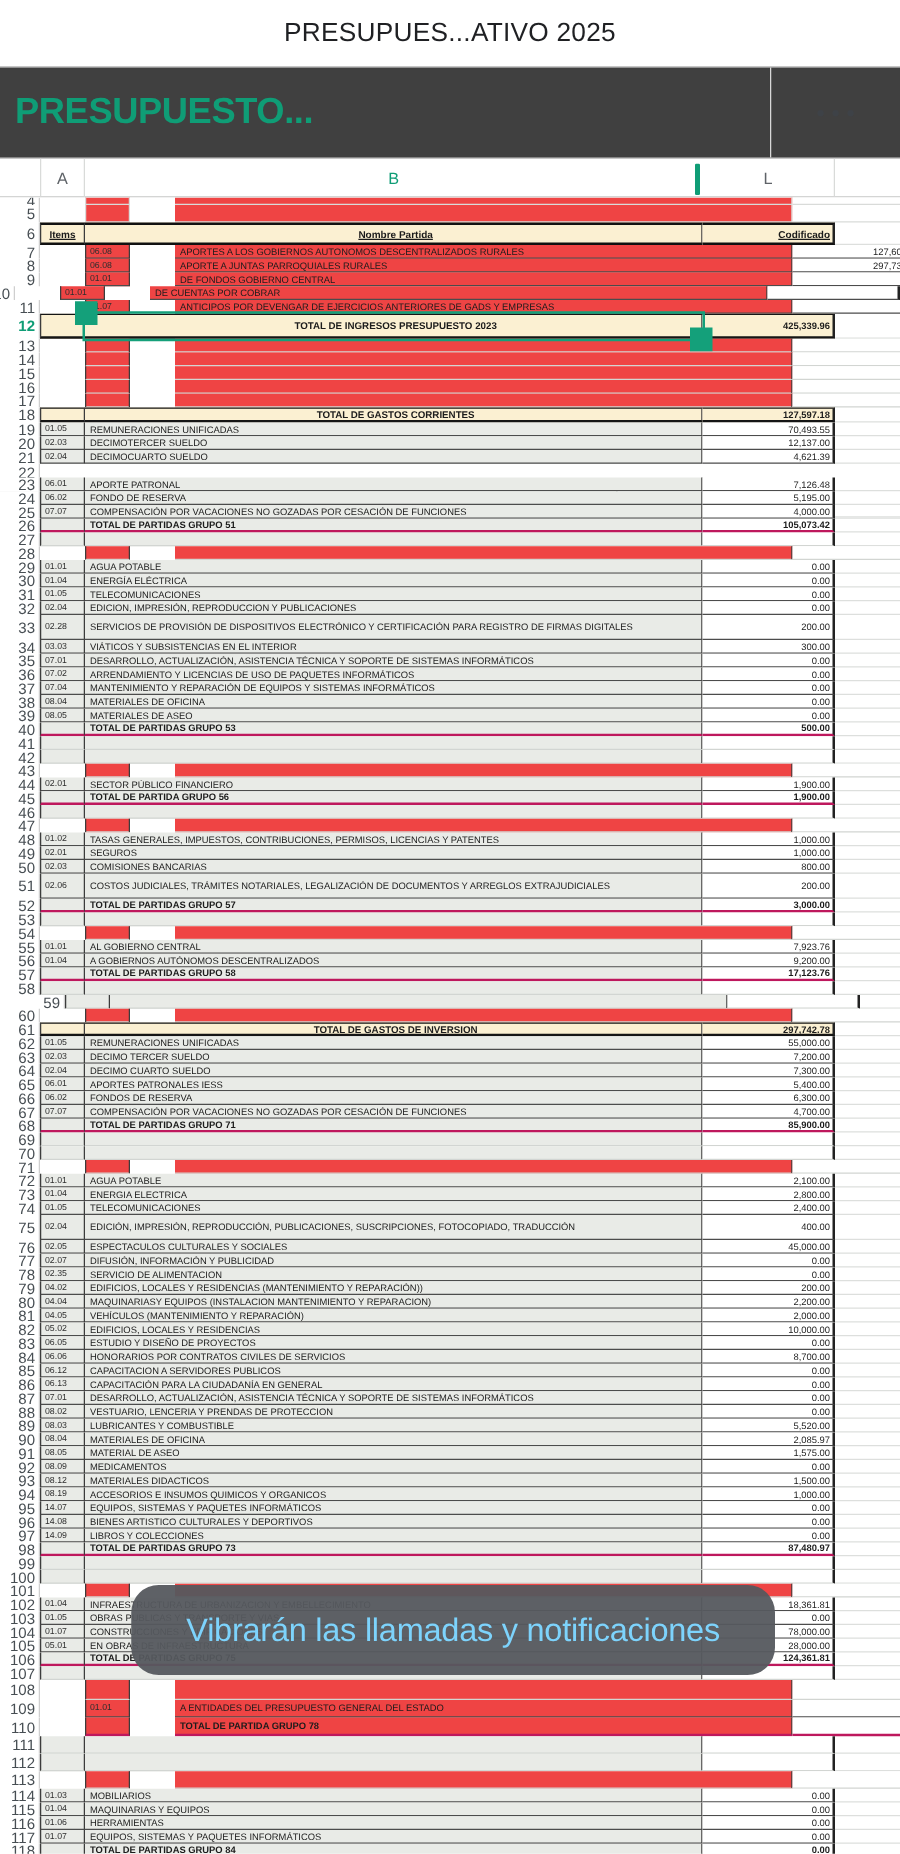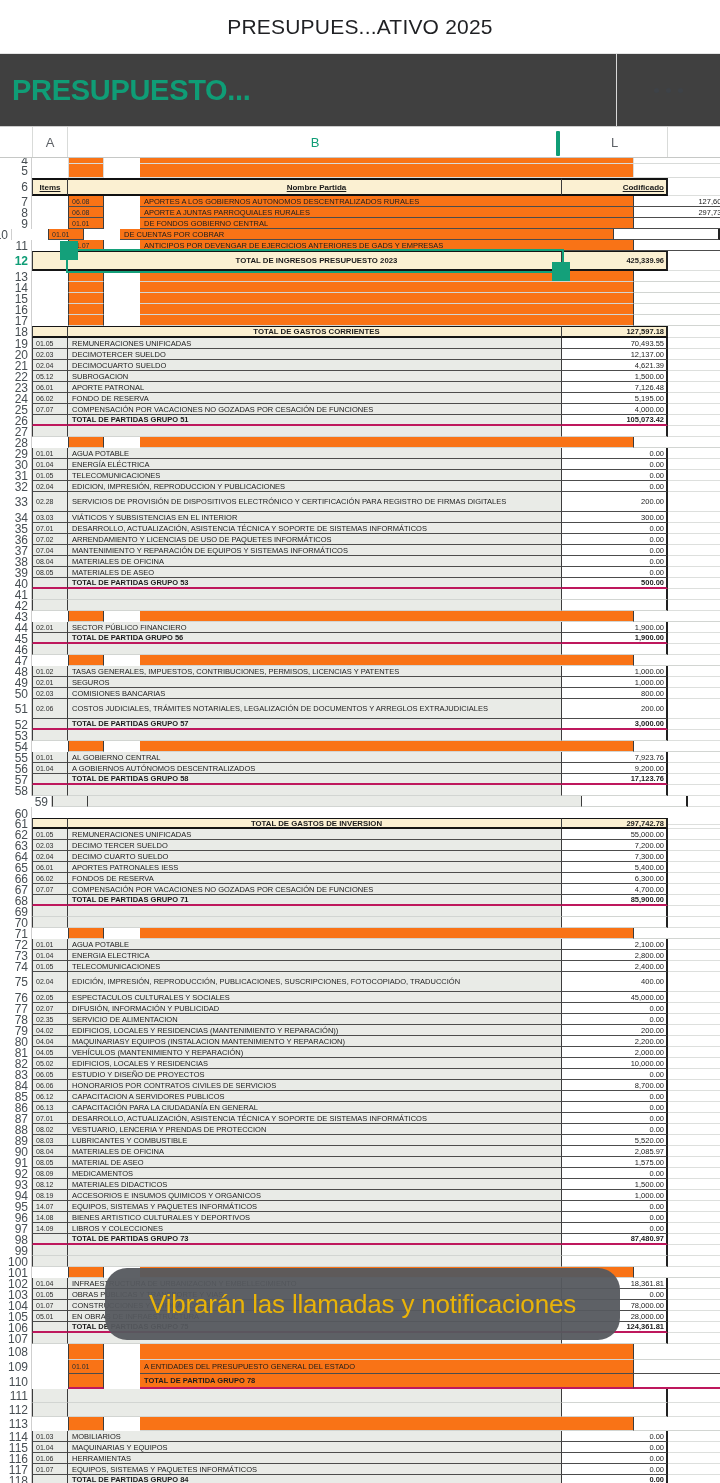--- a/index.html
+++ b/index.html
@@ -42,21 +42,21 @@
       font-size:7px;color:#2e2e2e;padding-left:3px;white-space:nowrap;}
   .cb{width:494px;flex:none;display:flex;align-items:center;overflow:hidden;
       border-right:1px solid #3c3c3c;font-size:7.5px;color:#1c1c1c;
       padding-left:4px;white-space:nowrap;}
   .cl{width:106px;flex:none;display:flex;align-items:center;justify-content:flex-end;
       overflow:hidden;border-right:2px solid #222;font-size:7.5px;color:#1c1c1c;
       padding-right:2px;white-space:nowrap;background:#fff;}
   .cm{flex:1;border-bottom:1px solid #dddfdd;}
 
   
-  .bg-w .ca,.bg-w .cb{background:#f97316;margin-left:36px;}
+  .bg-w .ca,.bg-w .cb{background:#ef4444;margin-left:36px;}
   .bg-g .ca,.bg-g .cb{background:#e9ebe7;}
   .bg-c .ca,.bg-c .cb,.bg-c .cl{background:#fbf0d2;}
 
   
   .t-p .ca,.t-p .cb,.t-p .cl{border-color:#d9dbd9;border-bottom:1px solid #d9dbd9;}
   .t-e .ca,.t-e .cb,.t-e .cl{border-bottom:1px solid #d2d5d2;}
   .t-i .ca,.t-i .cb,.t-i .cl{border-bottom:1px solid #4c4c4c;}
   .t-g .ca,.t-g .cb,.t-g .cl{border-bottom:2px solid #be185d;}
   .t-g .cb,.t-g .cl{font-weight:700;}
   .t-s .ca,.t-s .cb,.t-s .cl{border-top:1px solid #151515;border-bottom:2px solid #151515;}
@@ -71,21 +71,21 @@
   .selbox{position:absolute;left:66px;top:249px;width:498px;height:24px;
           border:2px solid #14a07a;pointer-events:none;z-index:5;}
   .handle{position:absolute;width:18px;height:19px;background:#14a07a;z-index:6;}
   .handle.tl{left:60px;top:241px;}
   .handle.br{left:552px;top:262px;}
 
   
   .toast{position:absolute;left:105px;top:1268px;width:515px;height:72px;z-index:10;
          background:rgba(85,88,94,.95);border-radius:22px;display:flex;
          align-items:center;justify-content:center;}
-  .toast span{color:#eab308;font-size:26px;letter-spacing:-.2px;white-space:nowrap;}
+  .toast span{color:#7dd3fc;font-size:26px;letter-spacing:-.2px;white-space:nowrap;}
 </style>
 </head>
 <body>
 
 <div class="titlebar">
   <span class="t">PRESUPUES...ATIVO 2025</span>
 </div>
 
 <div class="toolbar">
   <span class="sheetname">PRESUPUESTO...</span>
@@ -224,21 +224,21 @@
       <div class="cl">12,137.00</div>
       <div class="cm"></div>
     </div>
     <div class="row t-i bg-g" style="height: 11px;">
       <span class="rn">21</span>
       <div class="ca">02.04</div>
       <div class="cb">DECIMOCUARTO SUELDO</div>
       <div class="cl">4,621.39</div>
       <div class="cm"></div>
     </div>
-    <div class="row t-i bg-g" style="height: 11px;">
+    <div class="row t-i bg-g" style="height: 11px; flex-direction: column;">
       <span class="rn">22</span>
       <div class="ca">05.12</div>
       <div class="cb">SUBROGACION</div>
       <div class="cl">1,500.00</div>
       <div class="cm"></div>
     </div>
     <div class="row t-i bg-g" style="height: 11px;">
       <span class="rn">23</span>
       <div class="ca">06.01</div>
       <div class="cb">APORTE PATRONAL</div>
@@ -490,21 +490,21 @@
       <div class="cl"></div>
       <div class="cm"></div>
     </div>
     <div class="row t-e bg-g" style="height: 11px; margin-left: 20px;">
       <span class="rn">59</span>
       <div class="ca"></div>
       <div class="cb"></div>
       <div class="cl"></div>
       <div class="cm"></div>
     </div>
-    <div class="row t-e bg-w" style="height: 11px; flex-direction: column;">
+    <div class="row t-e bg-w" style="height: 11px;">
       <span class="rn">60</span>
       <div class="ca"></div>
       <div class="cb"></div>
       <div class="cl"></div>
       <div class="cm"></div>
     </div>
     <div class="row t-s bg-c" style="height: 11px;">
       <span class="rn">61</span>
       <div class="ca"></div>
       <div class="cb">TOTAL DE GASTOS DE INVERSION</div>

